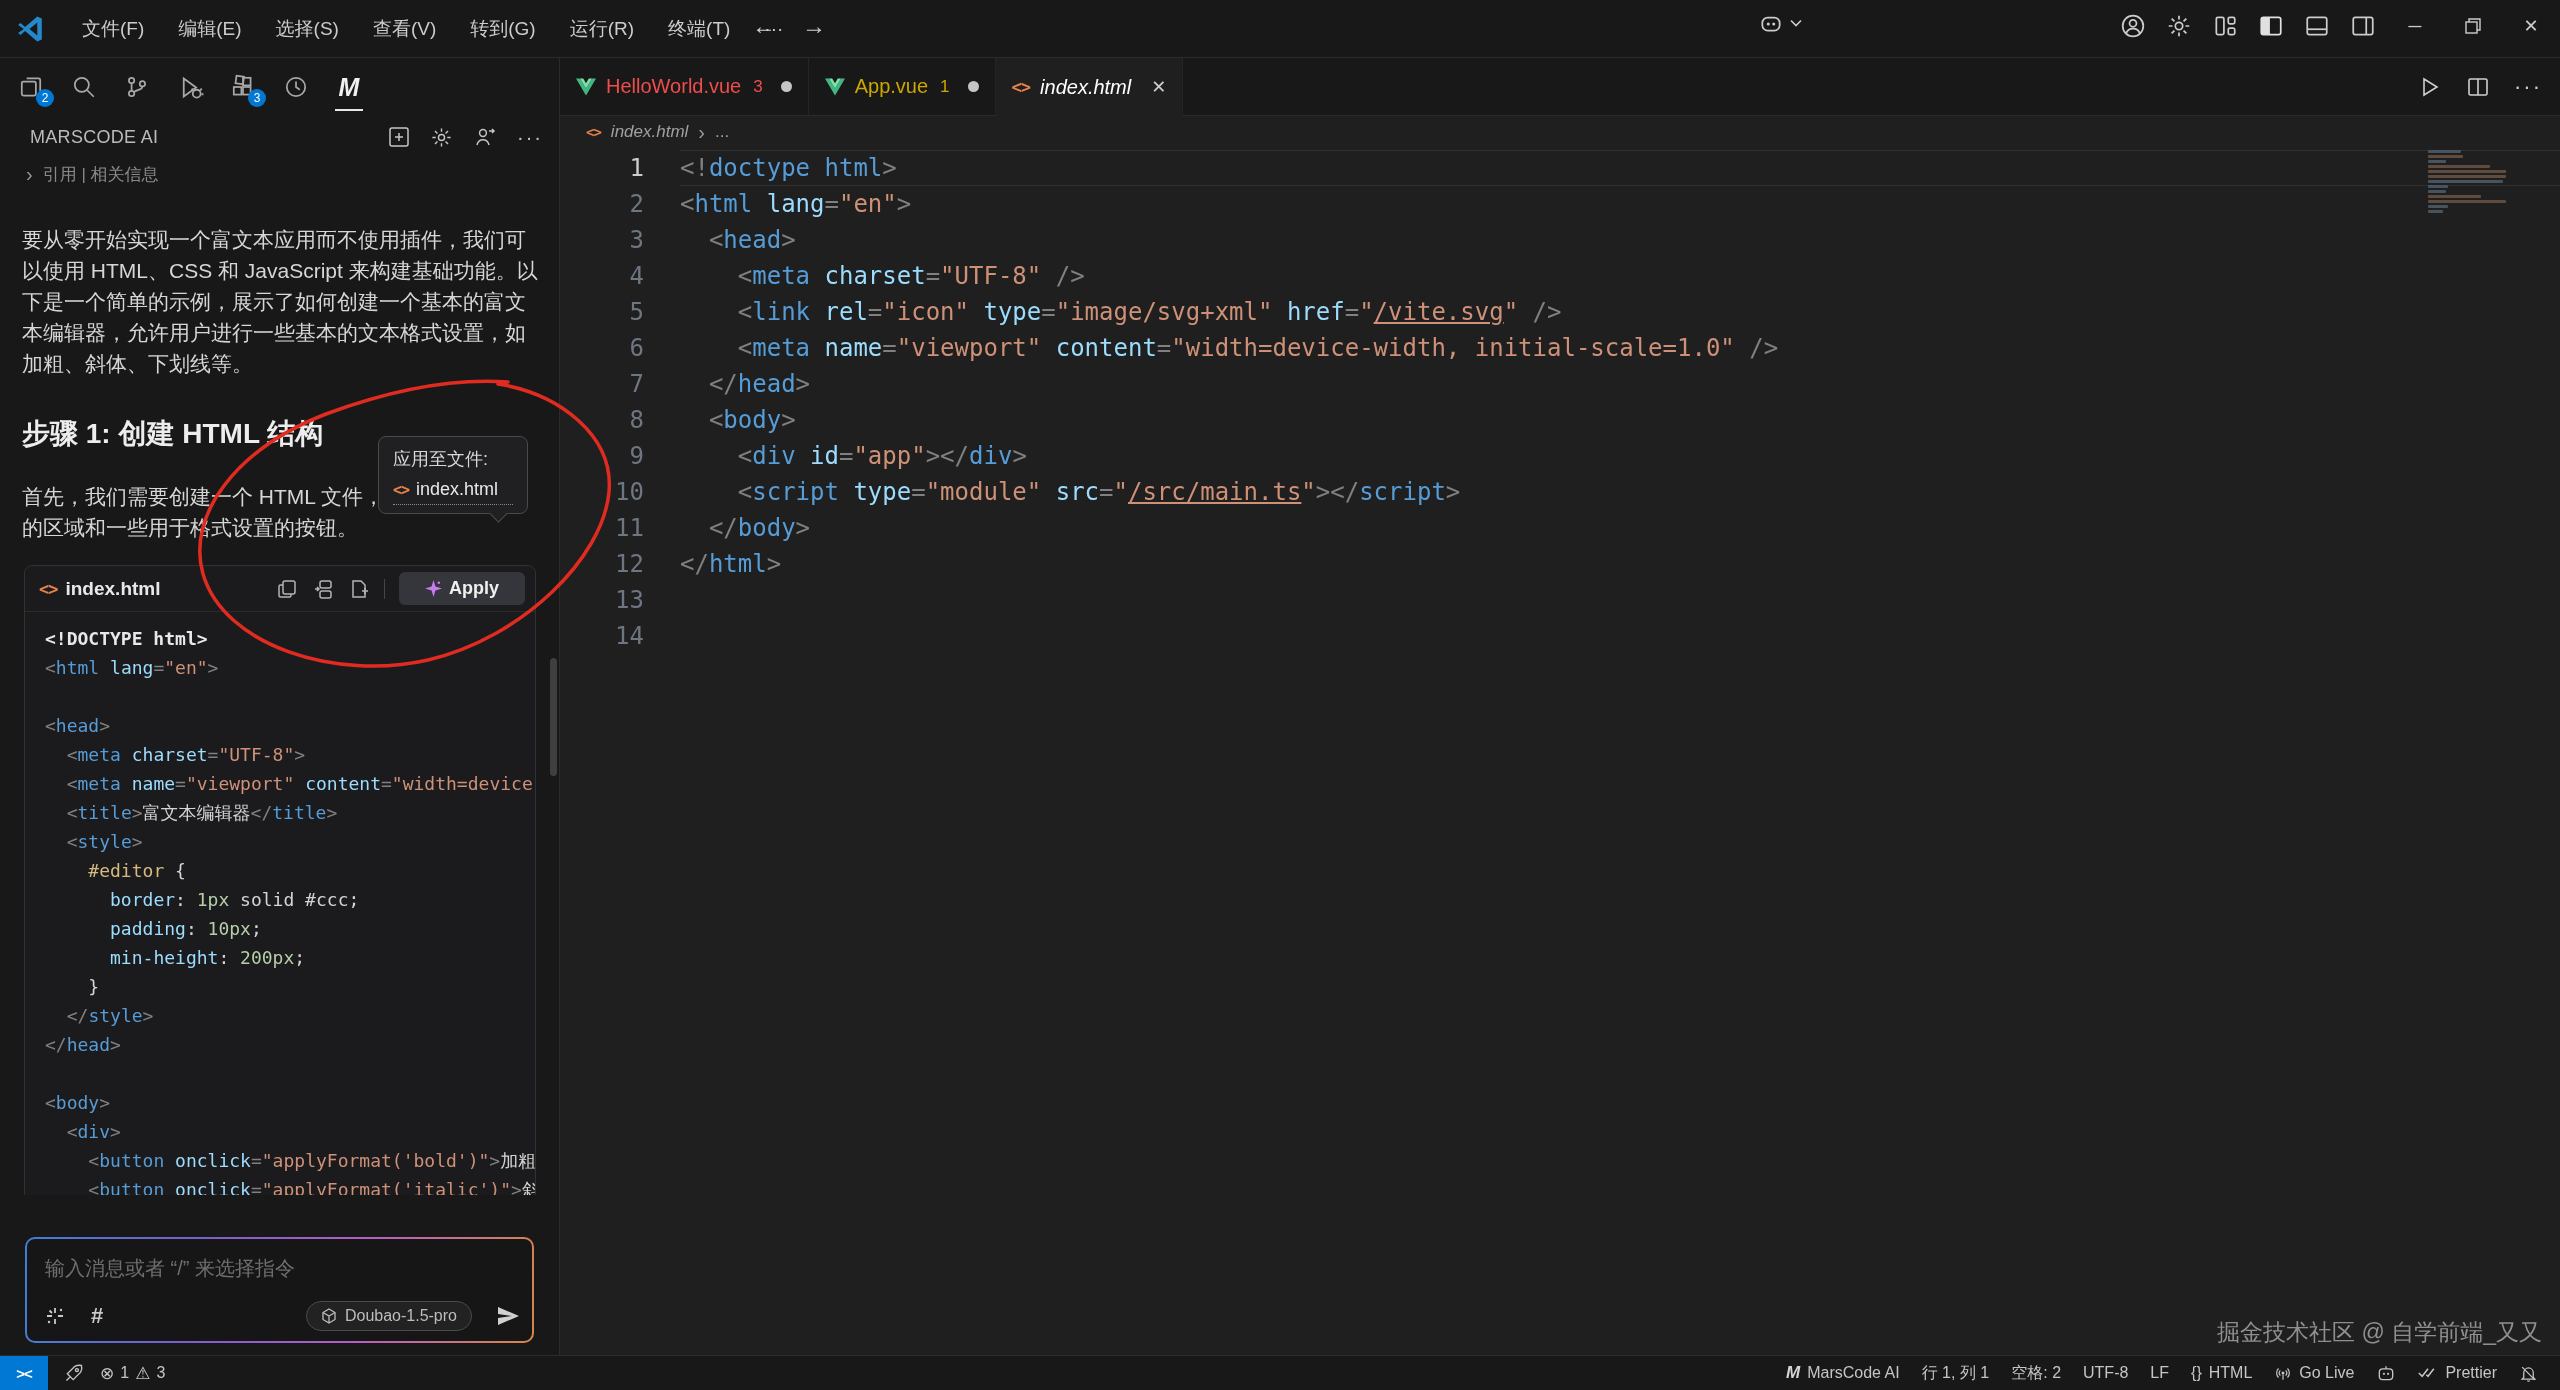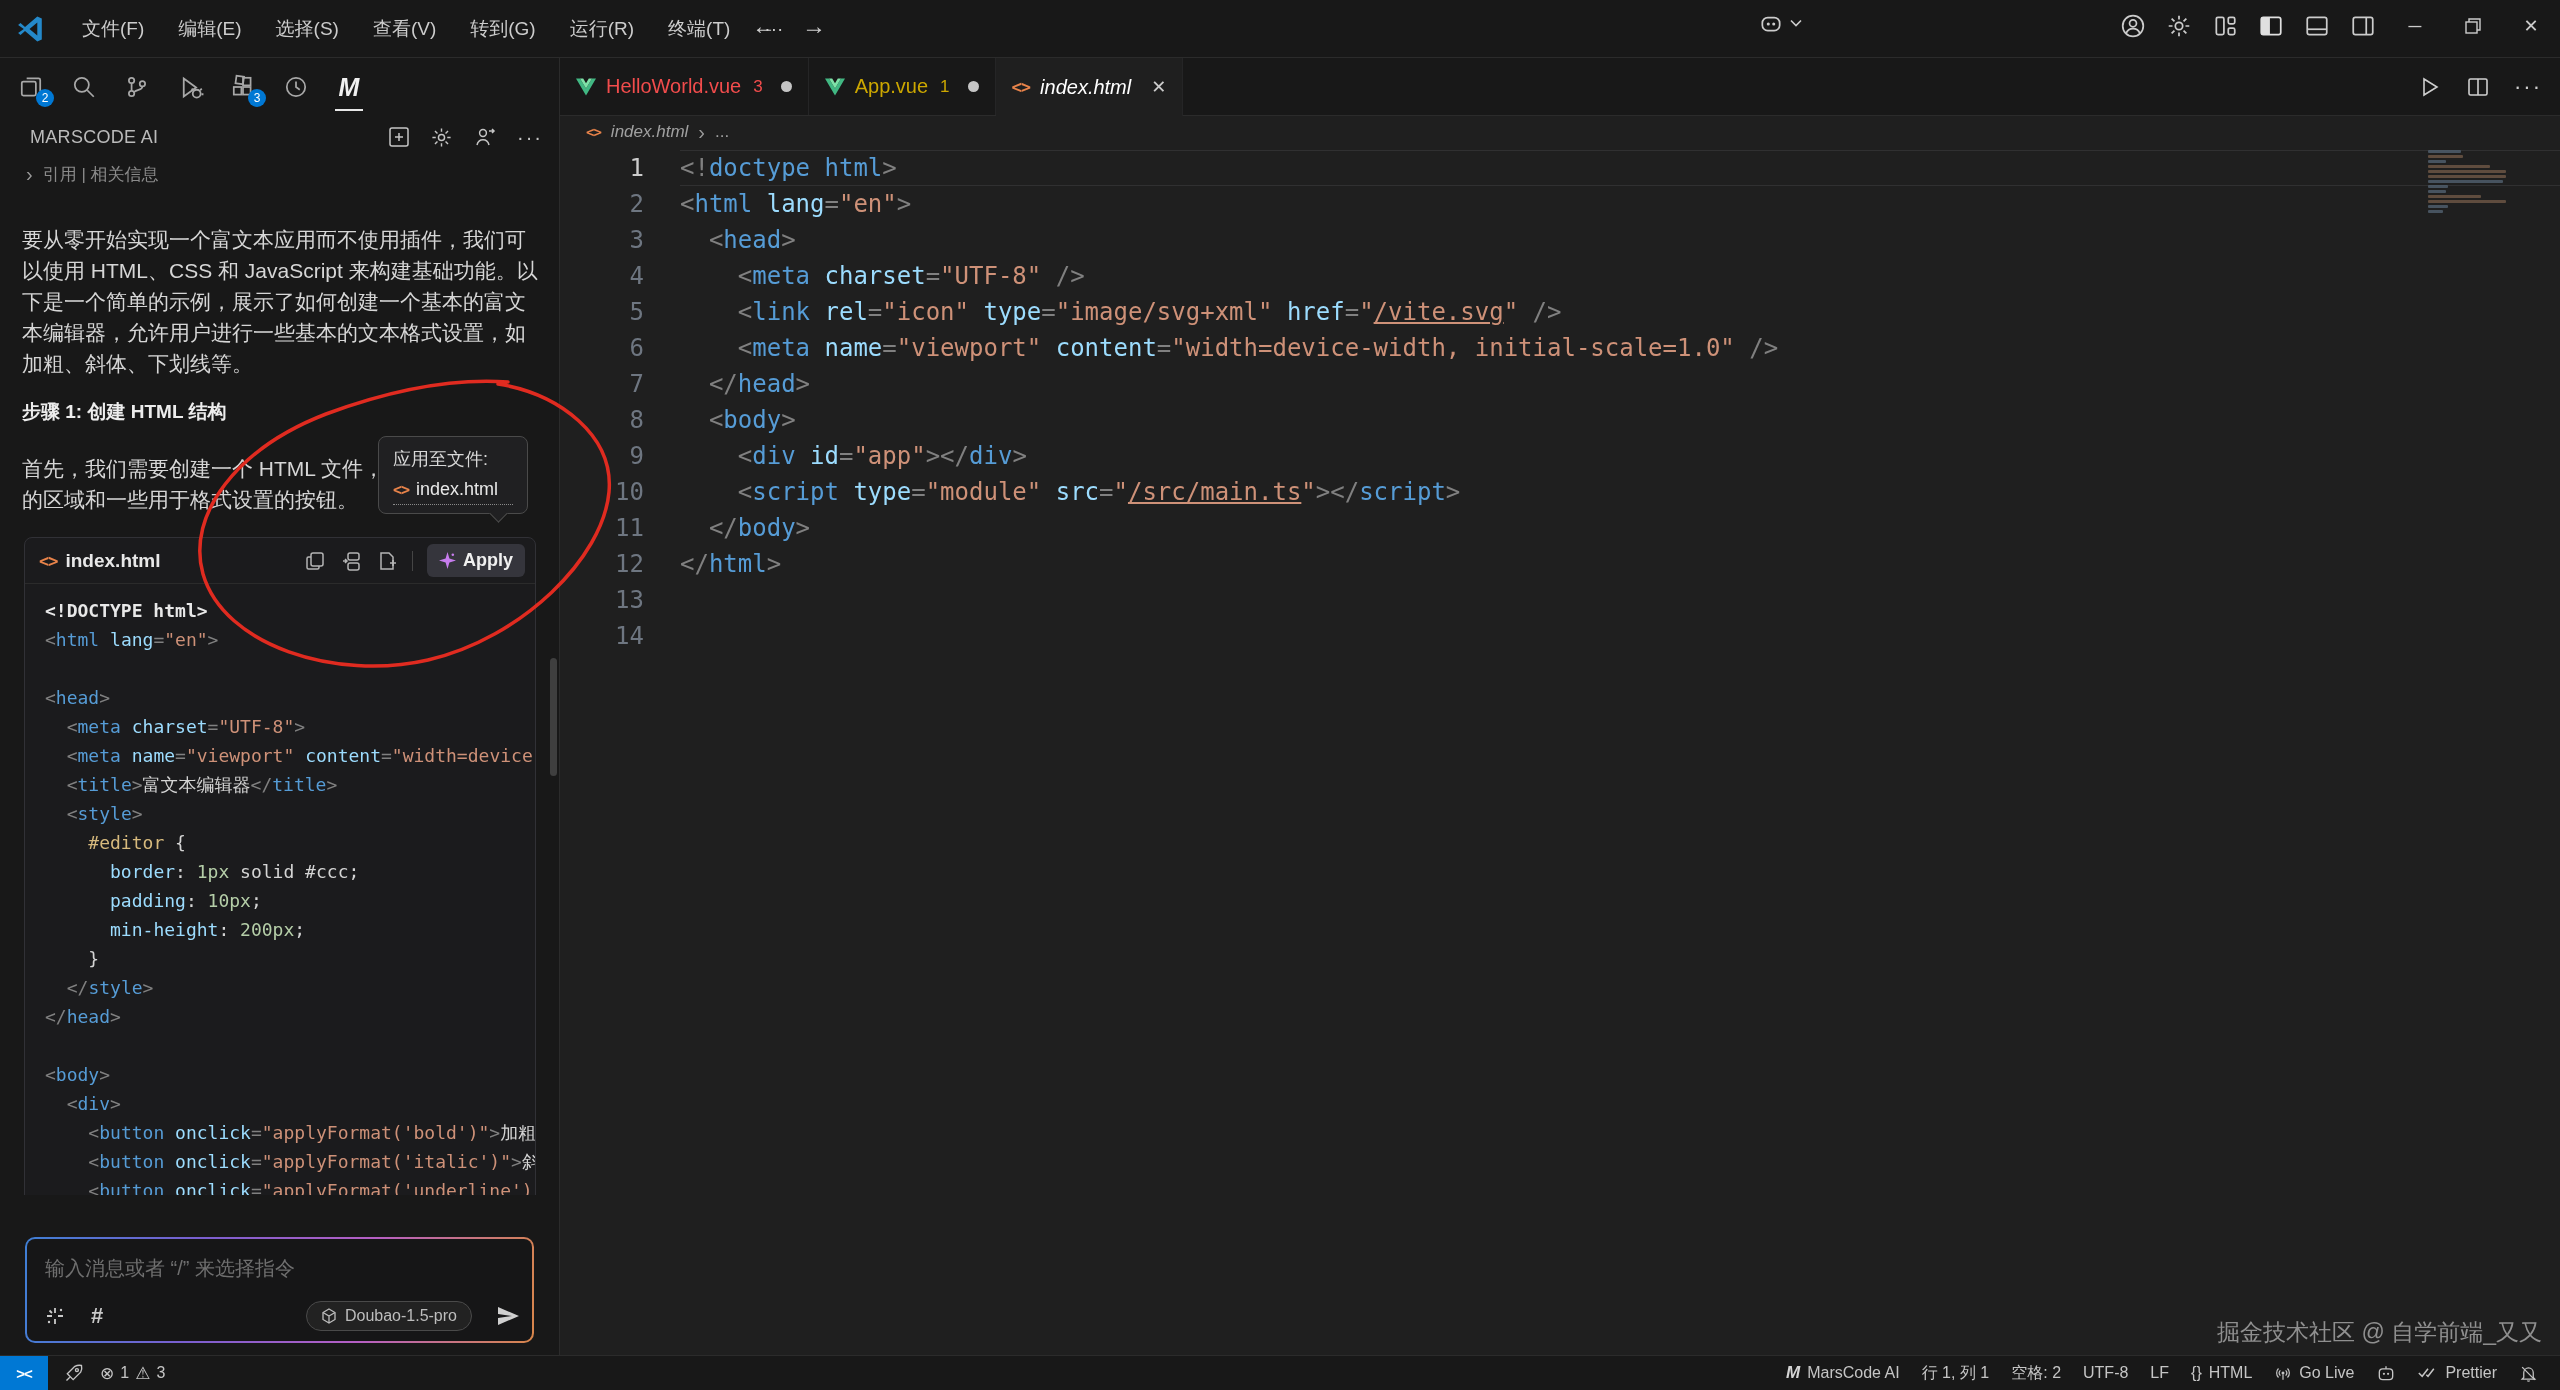--- a/index.html
+++ b/index.html
@@ -37,31 +37,31 @@
   .badge { position:absolute; right:-4px; bottom:2px; min-width:18px; height:18px; border-radius:9px; background:#0078d4;
     color:#fff; font-size:12px; display:flex; align-items:center; justify-content:center; padding:0 4px; }
   .panel-header { height:42px; display:flex; align-items:center; padding:0 16px 0 30px; }
   .panel-title { font-size:18px; color:#bbbbbb; letter-spacing:0.3px; }
   .ph-icons { margin-left:auto; display:flex; align-items:center; gap:20px; color:#c5c5c5; }
   .collapse-row { height:32px; display:flex; align-items:center; gap:10px; padding-left:26px; color:#8a8a8a; font-size:17px; }
   .chev { font-size:20px; color:#9a9a9a; }
 
   .chat { position:absolute; top:134px; bottom:160px; left:0; right:6px; padding:0 14px 0 22px; overflow:hidden; }
   .chat p.msg { font-size:21px; line-height:31px; color:#d6d6d6; margin-top:32px; }
-  .chat h3 { font-size:19px; color:#ededed; margin-top:20px; font-weight:bold; }
+  .chat h3 { font-size:28px; color:#ededed; margin-top:36px; font-weight:bold; }
   .p2 { margin-top:28px; font-size:21px; line-height:31px; color:#d6d6d6; }
 
   .code-card { margin-top:22px; margin-left:2px; width:512px; height:682px; background:#1b1b1d;
     border:1px solid #313136; border-radius:8px; overflow:hidden; position:relative; }
   .card-head { height:46px; display:flex; align-items:center; padding:0 10px 0 14px; border-bottom:1px solid #2b2b2b; }
   .html-glyph { font-family:"DejaVu Sans Mono",monospace; color:#e8834a; font-weight:bold; font-size:17px; letter-spacing:-1px; }
   .card-filename { margin-left:8px; font-size:19px; color:#e8e8e8; font-weight:bold; }
   .card-actions { margin-left:auto; display:flex; align-items:center; gap:14px; color:#b5b5b5; }
   .card-sep { width:1px; height:20px; background:#454545; }
-  .apply-btn { display:flex; align-items:center; gap:7px; background:#35353c; border-radius:6px; padding:6px 12px;
+  .apply-btn { display:flex; align-items:center; gap:7px; background:#35353c; border-radius:6px; padding:6px 26px;
     color:#f0f0f0; font-weight:bold; font-size:18px; }
   .card-code { padding:12px 0 0 20px; font-family:"DejaVu Sans Mono",monospace; font-size:18px; line-height:29px;
     white-space:pre; overflow:hidden; }
   .card-line { white-space:pre; }
   .side-thumb { position:absolute; right:2px; top:600px; width:7px; height:118px; background:#3f3f3f; border-radius:4px; }
 
   .chat-input { position:absolute; left:25px; right:25px; bottom:12px; height:106px; border-radius:10px;
     border:2px solid transparent;
     background:linear-gradient(#161617,#161617) padding-box,
                linear-gradient(100deg,#3f7fd4,#7a5fd0,#b65fc4,#d8864a) border-box; }

